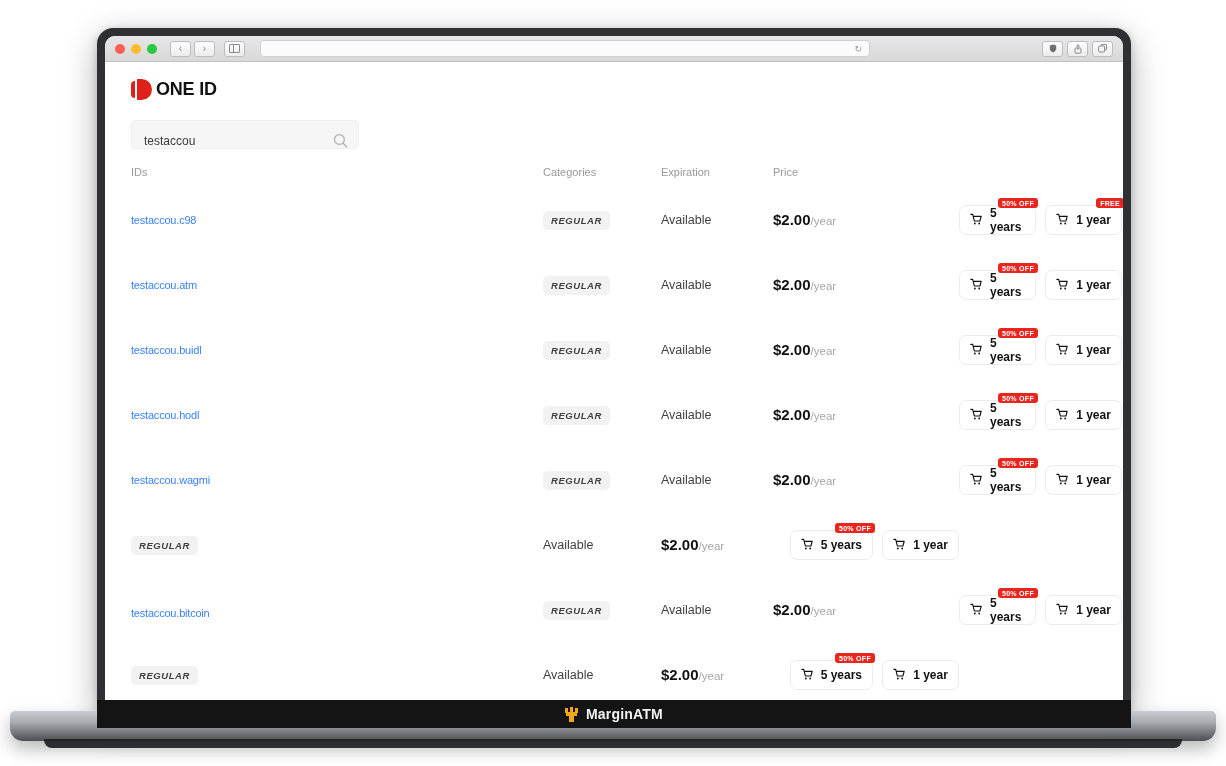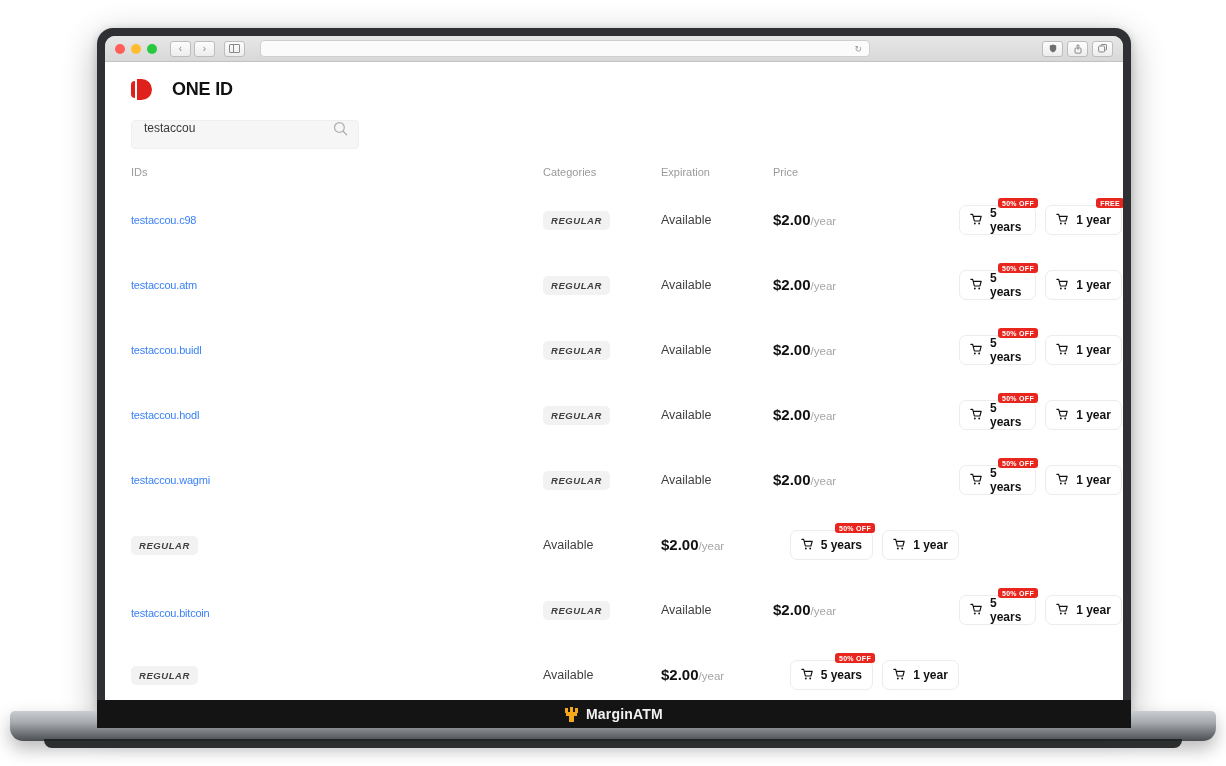--- a/index.html
+++ b/index.html
@@ -156,21 +156,21 @@
 
   
   #page { background: #fff; height: 641px; position: relative; }
 
   #appbar {
     height: 54px;
     display: flex;
     align-items: center;
     padding: 0 22px 0 26px;
   }
-  #logo { display: flex; align-items: center; gap: 20px; text-align: center; }
+  #logo { display: flex; align-items: center; gap: 4px; text-align: center; }
   .logo-mark {
     width: 21px; height: 21px;
     position: relative;
   }
   .logo-mark .sliver {
     position: absolute; left: 0; top: 2px;
     width: 4px; height: 17px;
     background: #e0201b;
     border-radius: 4px 0 0 4px;
   }
@@ -205,21 +205,21 @@
     cursor: pointer;
   }
 
   
   #search-wrap { padding: 4px 0 0 26px; }
   #search-box {
     width: 228px; height: 29px;
     background: #f6f6f6;
     border: 1px solid #efefef;
     border-radius: 4px;
-    display: flex; align-items: flex-start;
+    display: flex; align-items: flex-end;
     padding: 0 10px 0 12px;
   }
   #search-input {
     border: none; outline: none; background: transparent;
     font-family: "Liberation Sans", sans-serif;
     font-size: 12px; color: #3a3a3a;
     flex: 1; width: 100%;
   }
 
   

